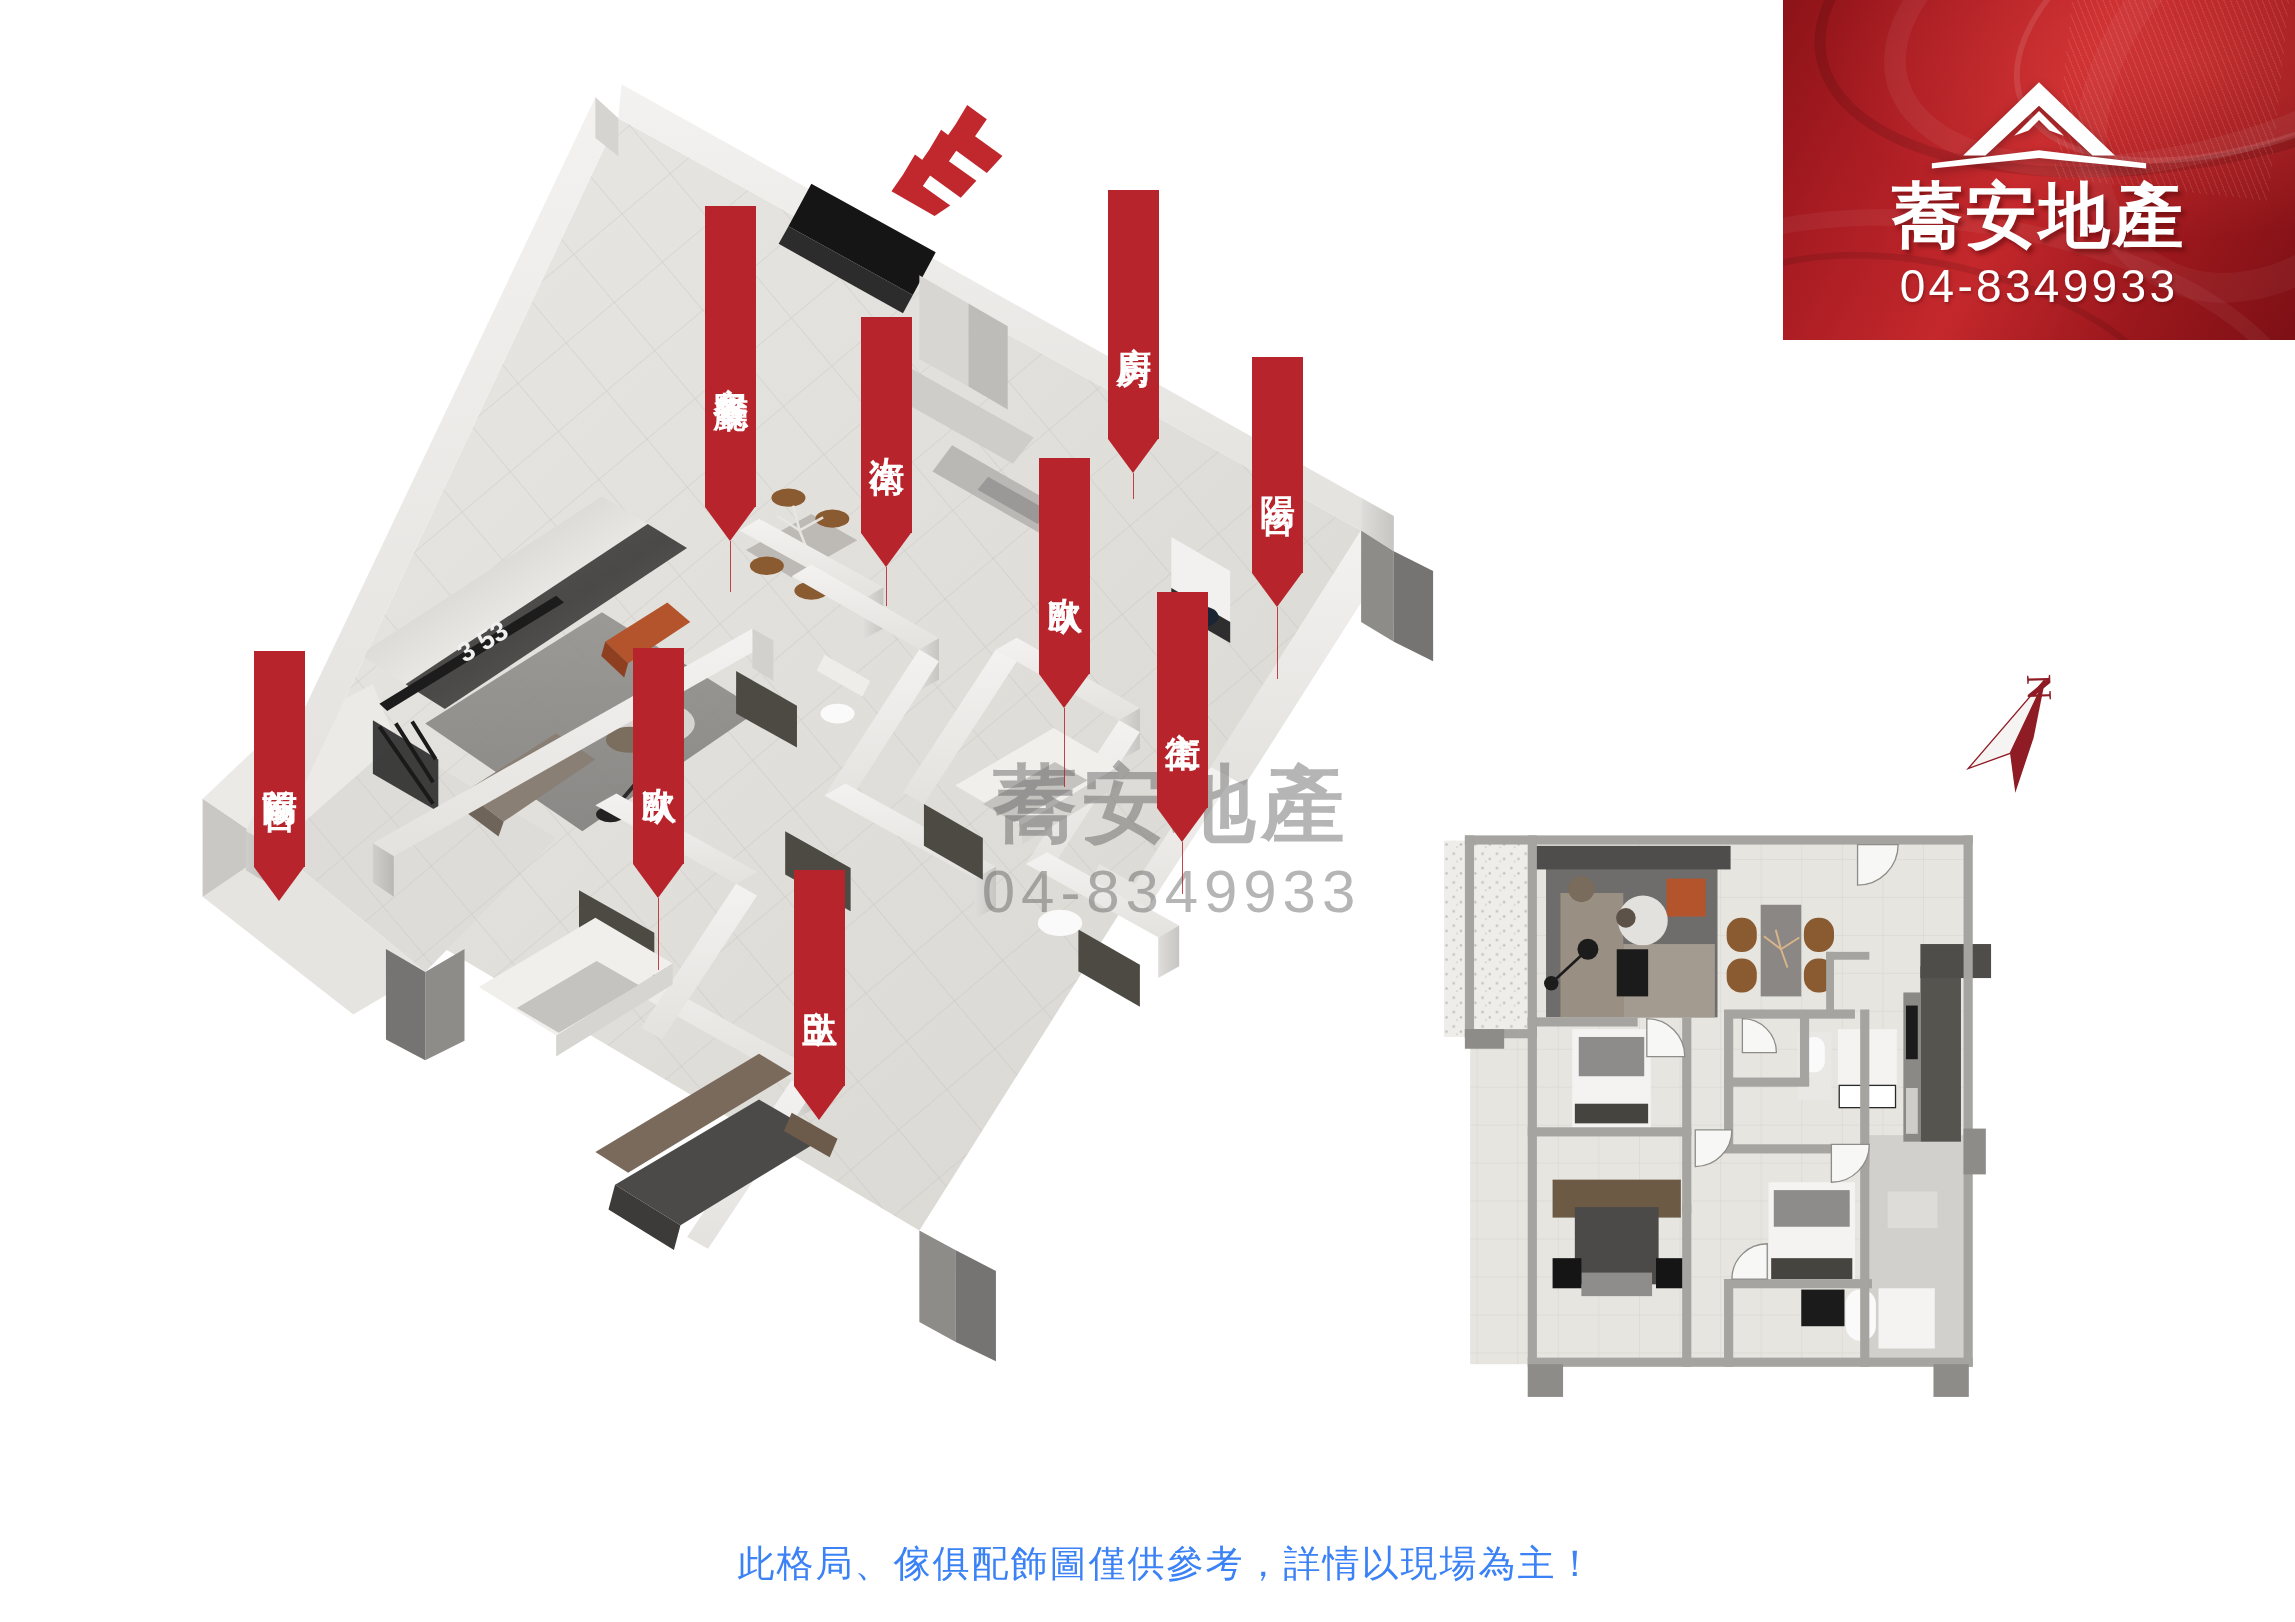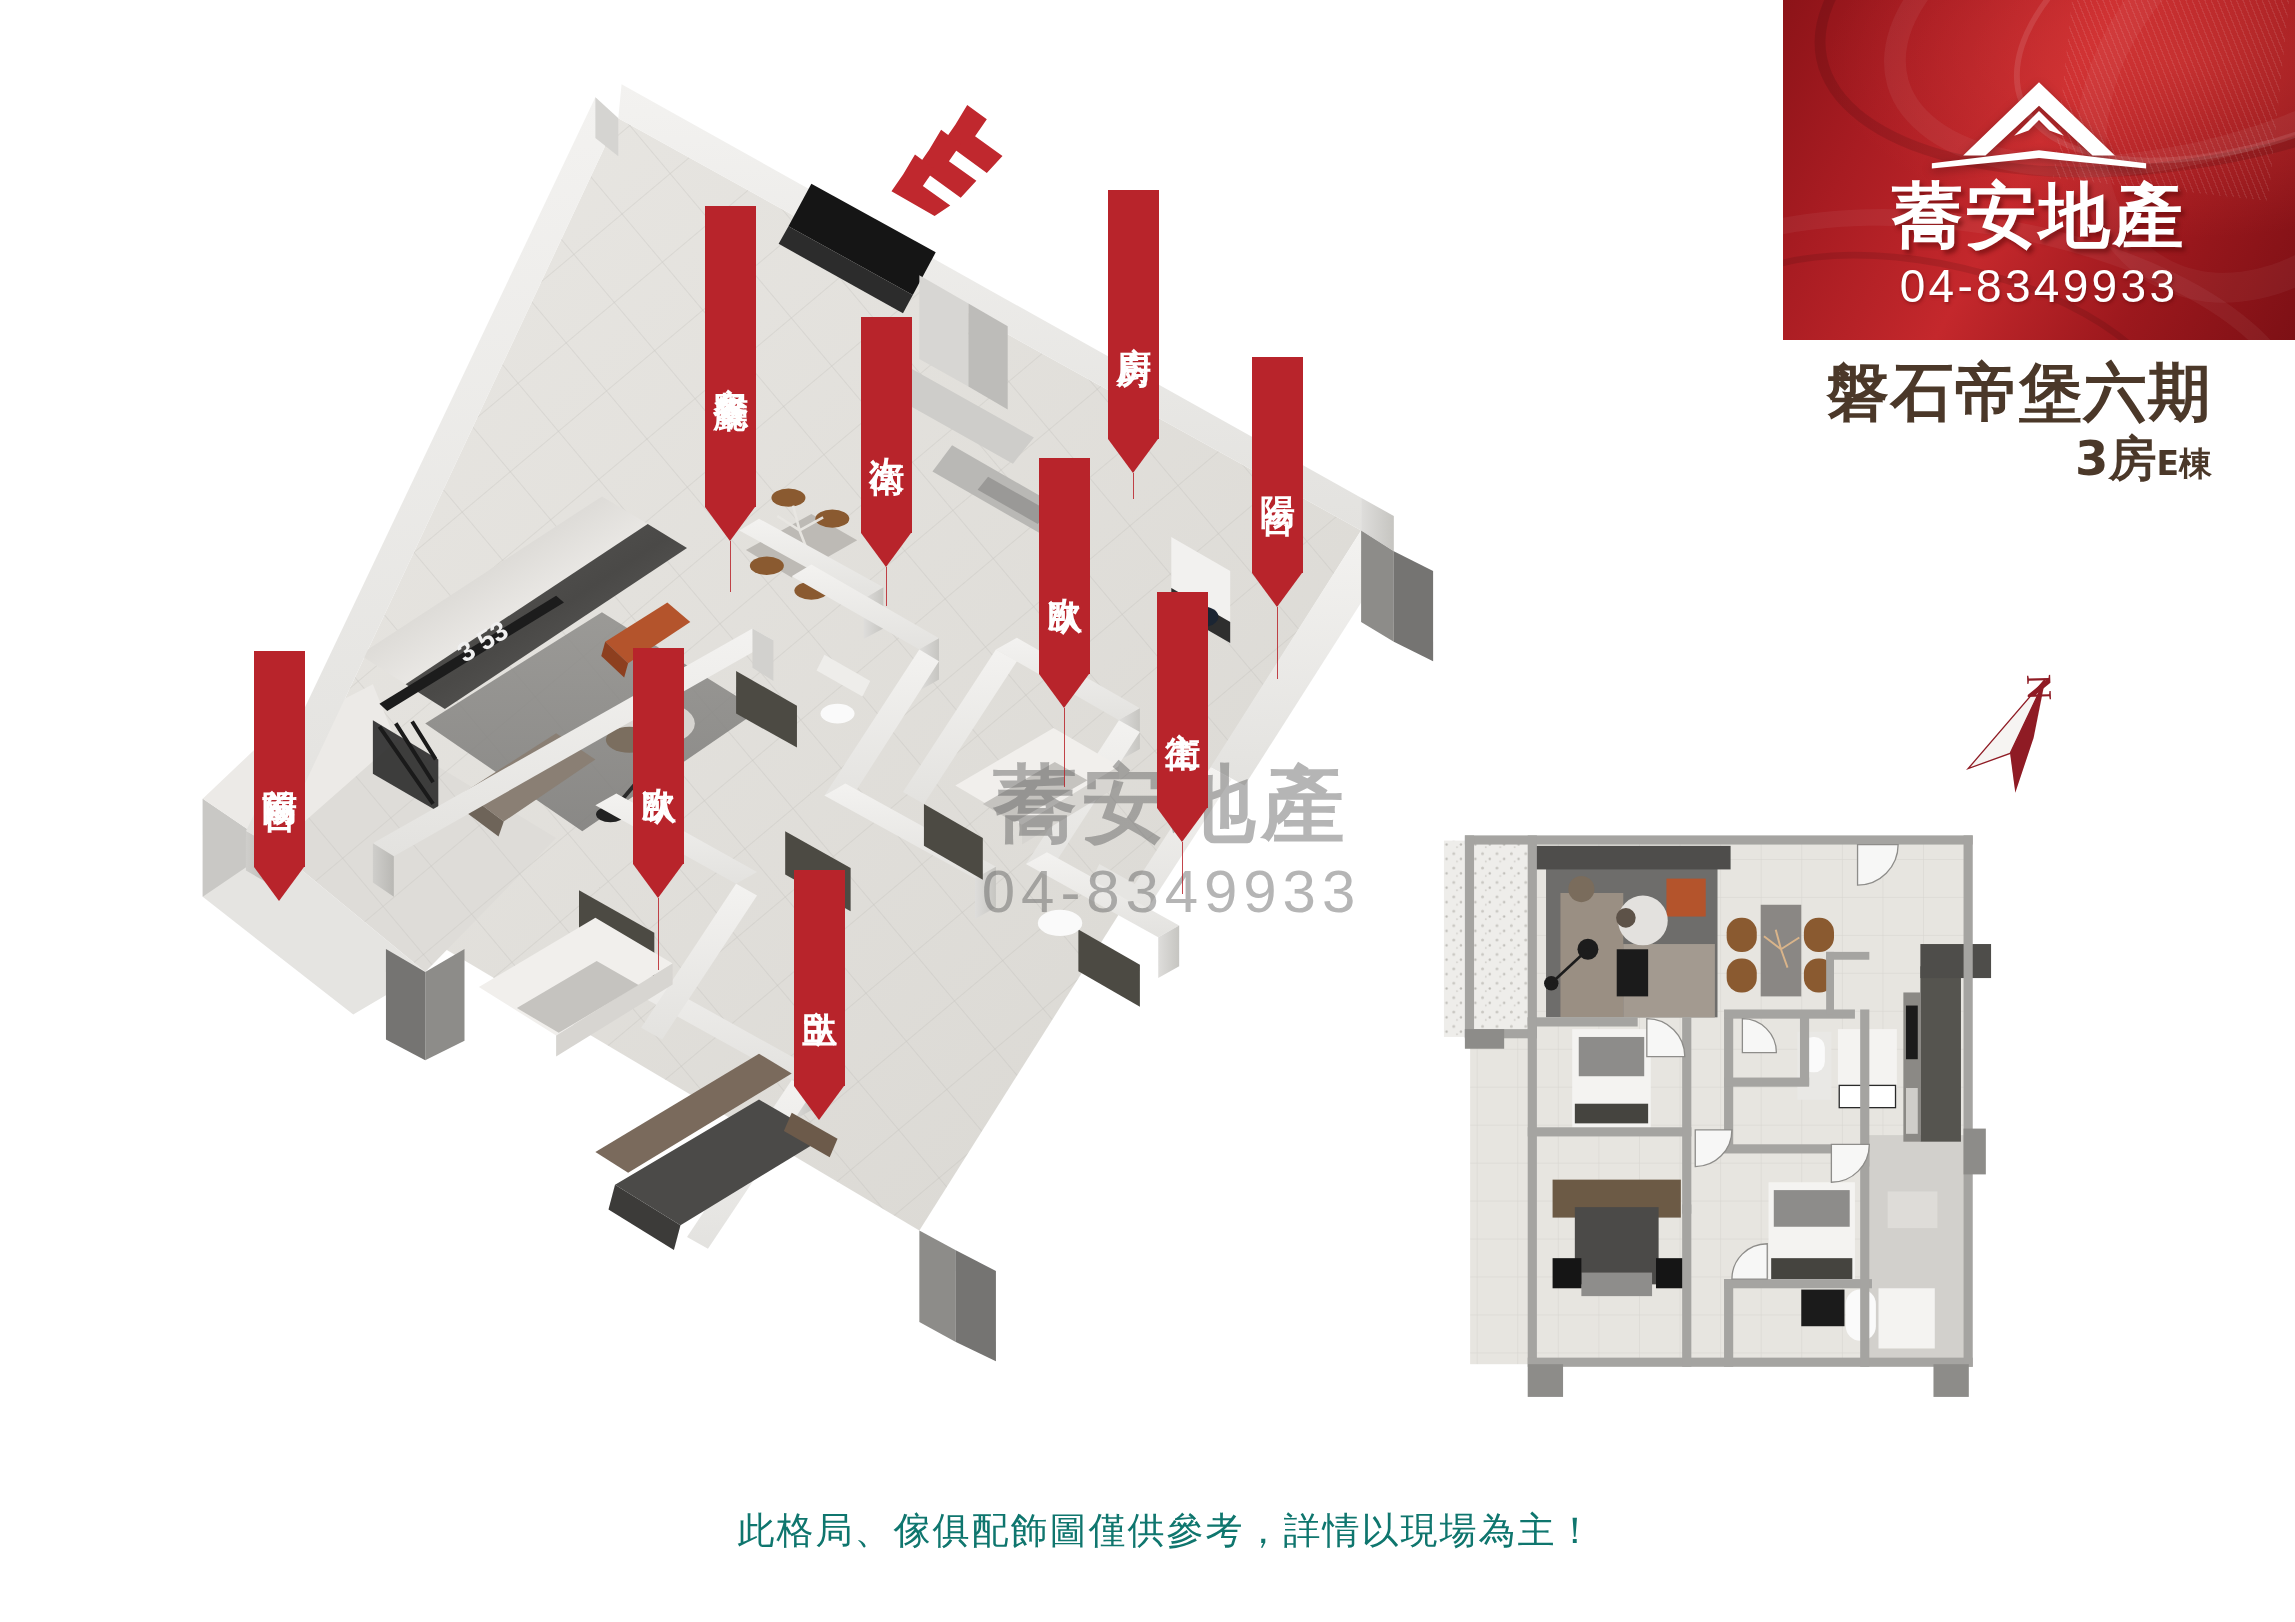--- a/index.html
+++ b/index.html
@@ -88,22 +88,22 @@
 
   
   #entry-chevrons{position:absolute;left:890px;top:105px;width:144px;height:111px;}
 
   
   #mini-plan{position:absolute;left:1436px;top:821px;width:635px;height:589px;}
   #mini-svg{position:absolute;inset:0;width:100%;height:100%;}
 
   
   #disclaimer{
-    position:absolute;left:0;right:0;top:1506px;text-align:center;
-    color:#0f766e;font-size:37px;letter-spacing:2px;
+    position:absolute;left:0;right:0;top:1539px;text-align:center;
+    color:#3b82f6;font-size:37px;letter-spacing:2px;
     font-family:"DejaVu Serif","Liberation Serif",serif;
     padding-left:38px;
   }
 </style>
 </head>
 <body>
 
 <div class="root">
 
   <div id="render-3d">
@@ -410,27 +410,20 @@
       <svg id="roof-icon" viewBox="0 0 360 150">
         <path d="M180 8 L296 120 L262 120 L180 44 L98 120 L64 120 Z" fill="#ffffff"></path>
         <path d="M180 52 L218 90 L196 82 L180 66 L164 82 L142 90 Z" fill="#ffffff"></path>
         <path d="M16 132 L180 112 L344 132 L344 140 L180 124 L16 140 Z" fill="#ffffff"></path>
       </svg>
       <div id="logo-name">蕎安地產</div>
       <div id="logo-phone">04-8349933</div>
     </div>
   </div>
 
-  <div id="title-block">
-    <div id="project-title">磐石帝堡六期</div>
-    <div id="subtitle-row">
-      <span id="subtitle-main">3房</span>
-      <span id="subtitle-suffix">E棟</span>
-    </div>
-  </div>
 
   <div id="compass">
     <svg viewBox="0 0 230 220" width="151" height="144">
       <polygon points="150,38 32,175 96,152" fill="#f6f4f2" stroke="#8f1b24" stroke-width="2"></polygon>
       <polygon points="150,38 96,152 104,212 132,128" fill="#8f1b24"></polygon>
       <text x="122" y="32" fill="#8f1b24" font-size="54" font-weight="bold" font-family="Liberation Serif, serif" transform="rotate(88 122 32)">N</text>
     </svg>
   </div>
 
   <div id="mini-plan">

